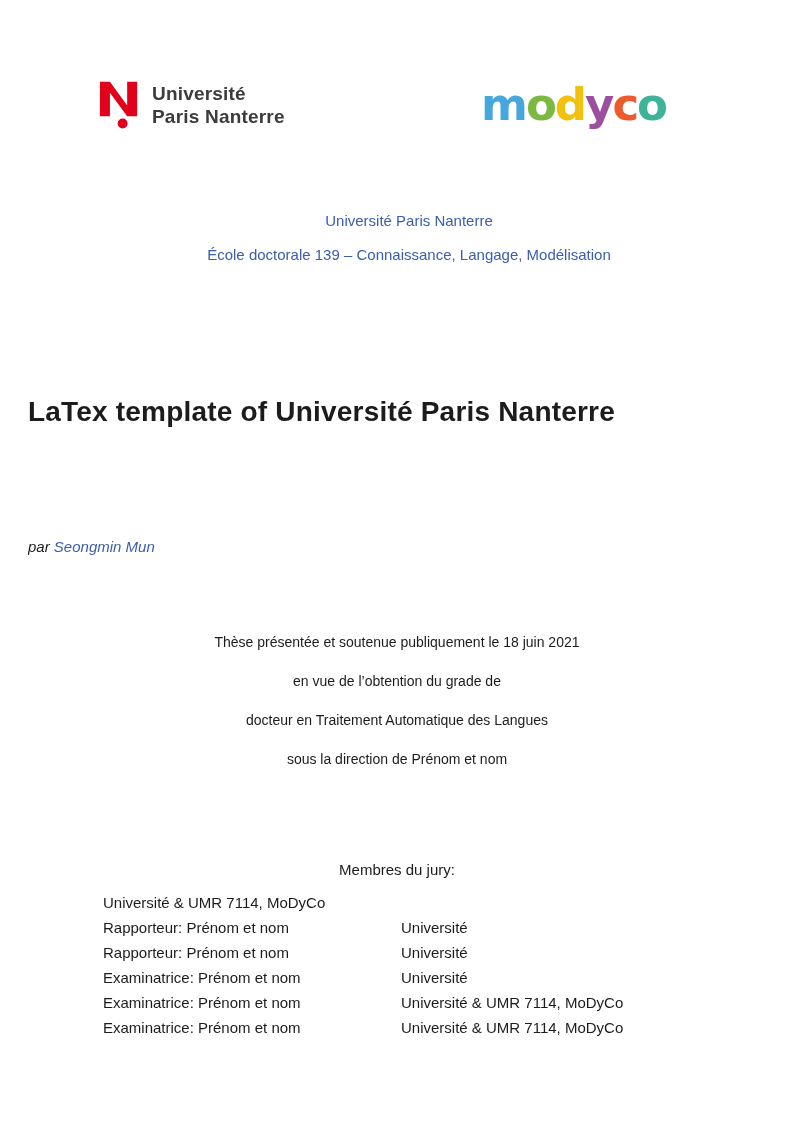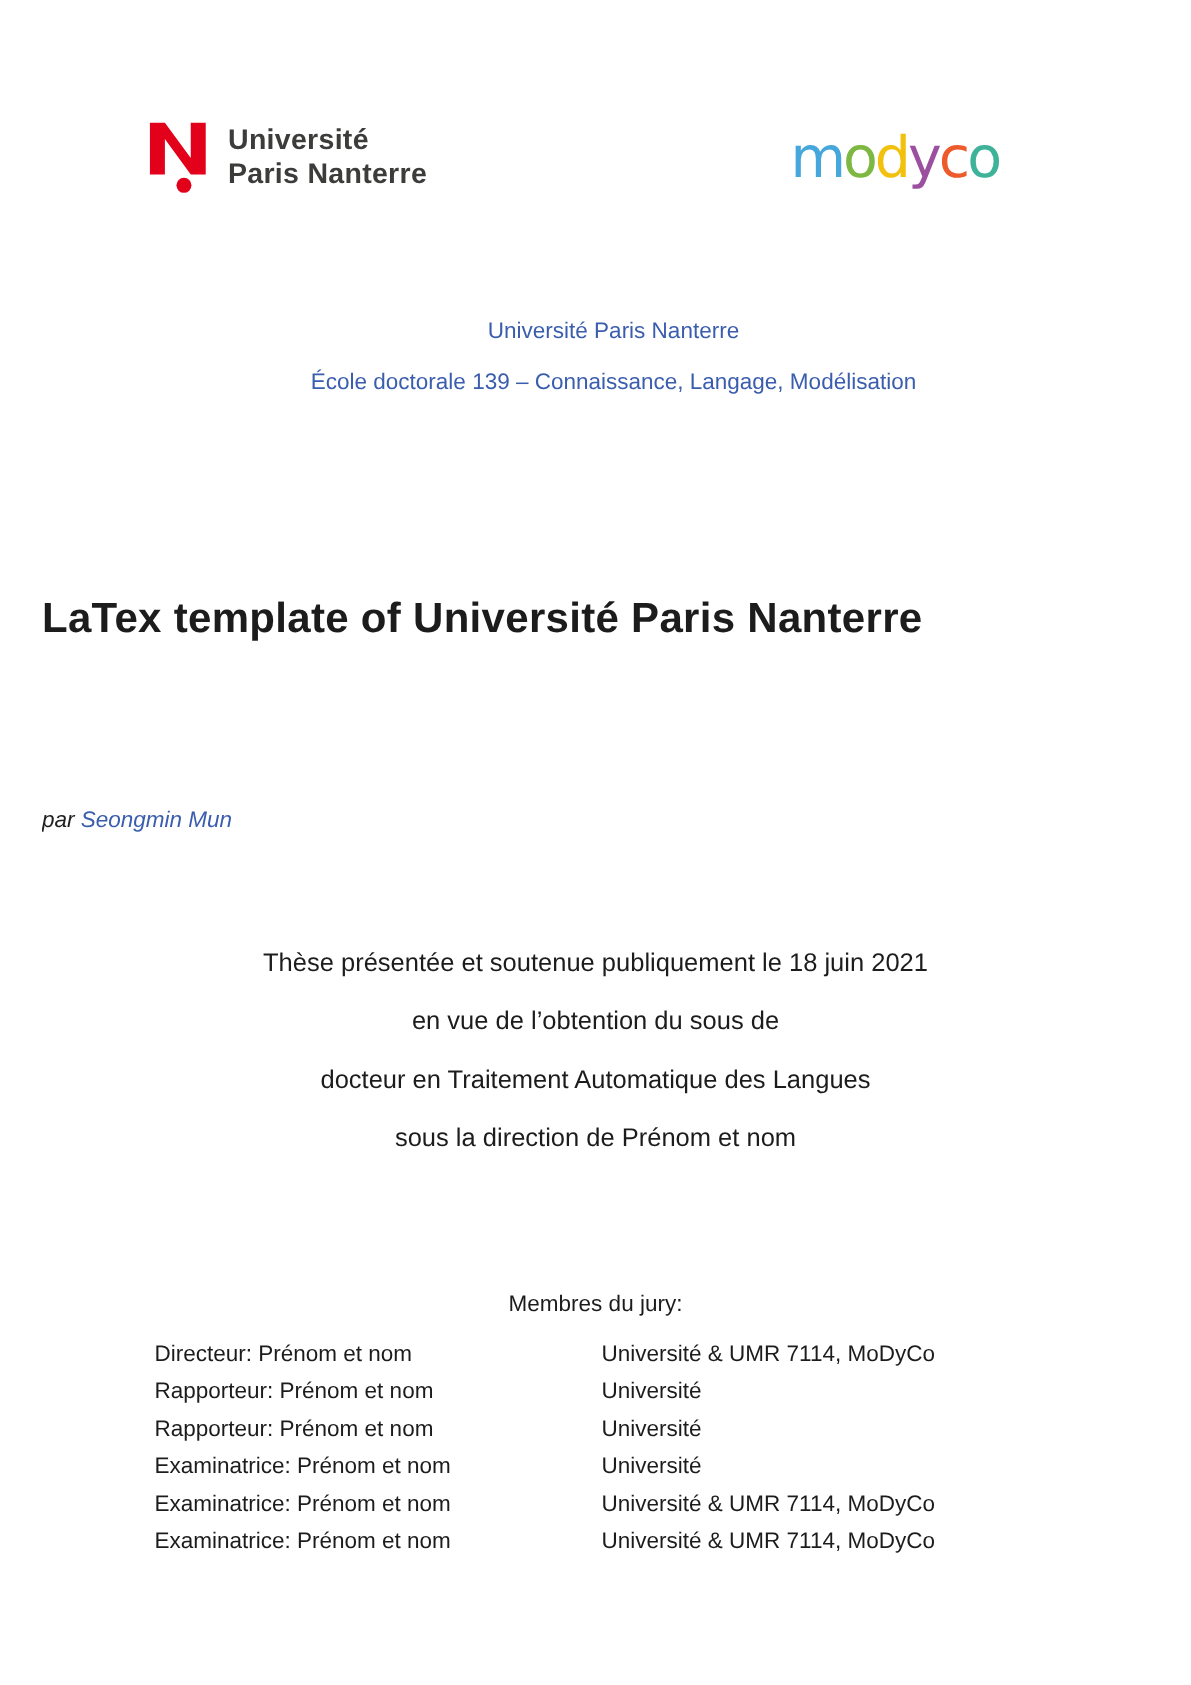--- a/index.html
+++ b/index.html
@@ -35,22 +35,22 @@
   }
   .upn-text {
     font-size: 19px;
     line-height: 23px;
     font-weight: bold;
     color: #3c3c3b;
     letter-spacing: 0.2px;
   }
   .modyco-logo {
     font-family: "DejaVu Sans", sans-serif;
-    font-weight: normal;
-    font-size: 38px;
+    font-weight: bold;
+    font-size: 45px;
     letter-spacing: -2px;
     line-height: 1;
     padding-right: 12px;
     user-select: none;
   }
 
   
   .affiliation {
     position: absolute;
     top: 212px;
@@ -88,21 +88,21 @@
   }
   .author-name { color: #3a5dae; }
 
   
   .thesis-block {
     position: absolute;
     top: 633px;
     left: 0;
     right: 0;
     text-align: center;
-    font-size: 17px;
+    font-size: 14px;
     color: #1c1c1c;
   }
   .thesis-block div {
     line-height: 18px;
     margin-bottom: 21px;
   }
 
   
   .jury-heading {
     position: absolute;
@@ -156,30 +156,29 @@
 
   <h1 class="main-title">LaTex template of Université Paris Nanterre</h1>
 
   <div class="author-line">
     <span>par</span>
     <span class="author-name">Seongmin Mun</span>
   </div>
 
   <div class="thesis-block">
     <div>Thèse présentée et soutenue publiquement le 18 juin 2021</div>
-    <div>en vue de l’obtention du sous de</div>
+    <div>en vue de l’obtention du grade de</div>
     <div>docteur en Traitement Automatique des Langues</div>
     <div>sous la direction de Prénom et nom</div>
   </div>
 
   <div class="jury-heading">Membres du jury:</div>
 
   <div class="jury-table">
     <div class="jury-row">
-      <div>Directeur: Prénom et nom</div>
       <div>Université &amp; UMR 7114, MoDyCo</div>
     </div>
     <div class="jury-row">
       <div>Rapporteur: Prénom et nom</div>
       <div>Université</div>
     </div>
     <div class="jury-row">
       <div>Rapporteur: Prénom et nom</div>
       <div>Université</div>
     </div>

